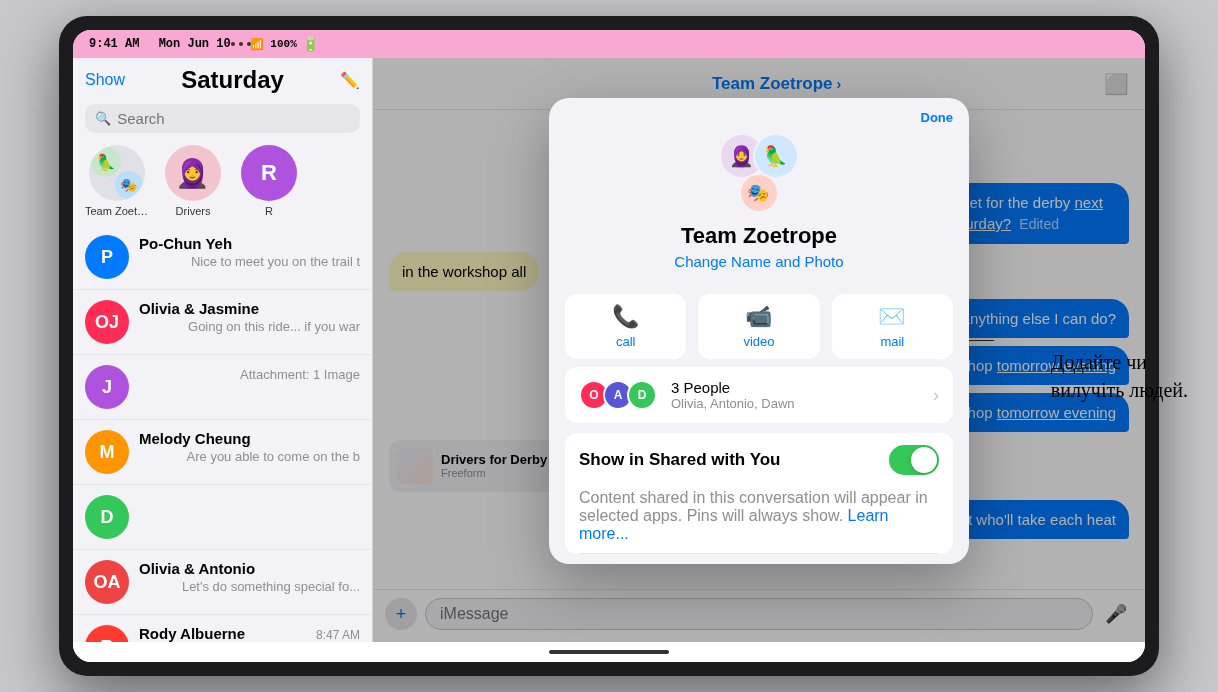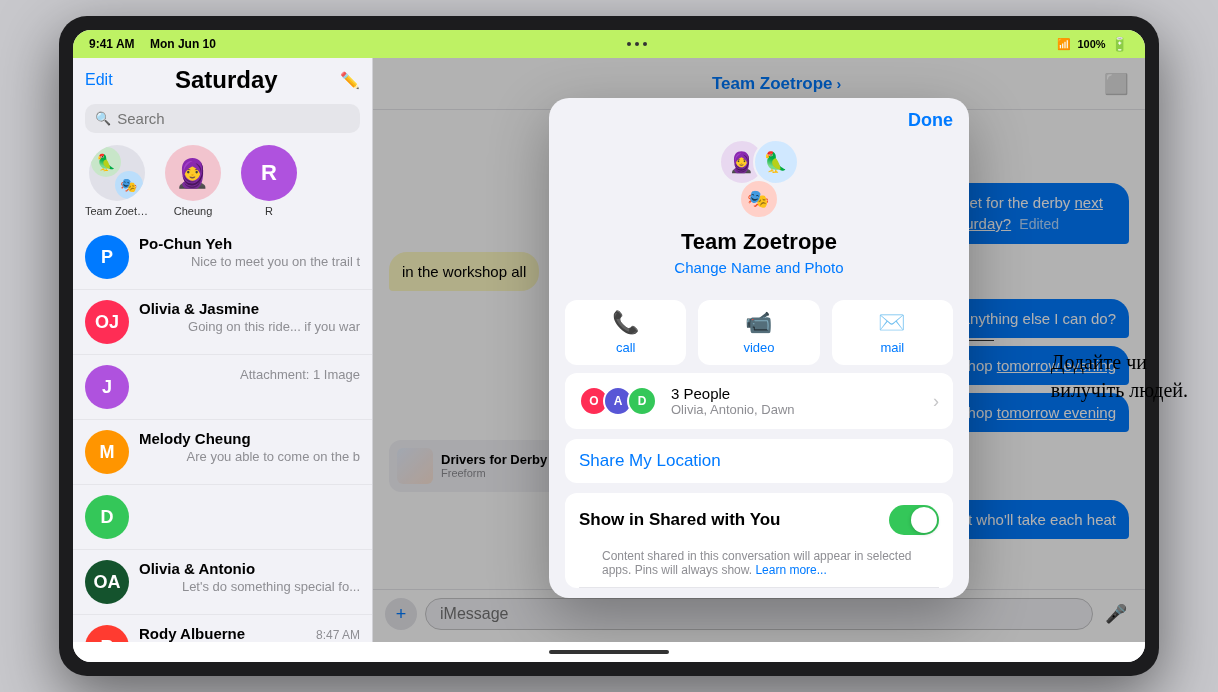--- a/index.html
+++ b/index.html
@@ -34,28 +34,28 @@
       border-radius: 18px;
       overflow: hidden;
       background: #f2f2f7;
       display: flex;
       flex-direction: column;
     }
 
     
     .status-bar {
       height: 28px;
-      background: #bef264;
-      display: flex;
-      align-items: center;
-      justify-content: space-between;
+      background: #f9a8d4;
+      display: flex;
+      align-items: center;
       padding: 0 16px;
       font-size: 12px;
       font-weight: 600;
       flex-shrink: 0;
+      font-family: Liberation Mono, monospace;
     }
 
     .status-bar-left { display: flex; gap: 6px; align-items: center; }
     .status-bar-center { display: flex; gap: 4px; align-items: center; }
     .status-bar-center .dot { width: 4px; height: 4px; background: #333; border-radius: 50%; }
     .status-bar-right { display: flex; align-items: center; gap: 6px; font-size: 11px; }
 
     
     .main-area {
       flex: 1;
@@ -393,21 +393,21 @@
     }
 
     .modal-header {
       display: flex;
       justify-content: flex-end;
       padding: 12px 16px 0;
     }
 
     .done-btn {
       color: #007aff;
-      font-size: 18px;
+      font-size: 13px;
       font-weight: 600;
       background: none;
       border: none;
       cursor: pointer;
     }
 
     .modal-group-info {
       display: flex;
       flex-direction: column;
       align-items: center;
@@ -569,21 +569,21 @@
     .toggle-row {
       display: flex;
       align-items: center;
       padding: 12px 14px;
       gap: 0;
       font-weight: bold;
     }
 
     .toggle-label-wrap { flex: 1; }
     .toggle-title { font-size: 17px; color: #000; }
-    .toggle-desc { font-size: 12px; color: #8e8e93; margin-top: 2px; margin-left: 23px; }
+    .toggle-desc { font-size: 16px; color: #8e8e93; margin-top: 2px; }
 
     .toggle-switch {
       width: 50px;
       height: 30px;
       border-radius: 15px;
       background: #34c759;
       position: relative;
       cursor: pointer;
       flex-shrink: 0;
     }
@@ -651,21 +651,21 @@
       border-bottom: 4px solid transparent;
       border-right: 8px solid #333;
     }
 
     
     .bg-purple { background: #af52de; }
     .bg-blue { background: #007aff; }
     .bg-pink { background: #ff2d55; }
     .bg-orange { background: #ff9500; }
     .bg-green { background: #34c759; }
-    .bg-teal { background: #14532d; }
+    .bg-teal { background: #ef4444; }
     .bg-red { background: #ff3b30; }
 
     .learn-more { color: #007aff; }
   </style>
 </head>
 <body>
 
 <div class="ipad-frame">
   <div class="ipad-screen">
 
@@ -684,21 +684,21 @@
         <span>📶</span>
         <span>100%</span>
         <span style="font-size:14px">🔋</span>
       </div>
     </div>
 
     <div class="main-area">
 
       <div class="sidebar">
         <div class="sidebar-header">
-          <button class="edit-btn">Edit</button>
+          <button class="edit-btn">Show</button>
           <span class="sidebar-title">Saturday</span>
           <button class="compose-btn">
             <span>✏️</span>
           </button>
         </div>
 
         <div class="search-bar">
           <span class="search-icon">🔍</span>
           <input type="text" placeholder="Search" style="">
         </div>
@@ -708,21 +708,21 @@
             <div class="avatar-group">
               <div style="position:absolute;top:2px;left:2px;width:30px;height:30px;border-radius:50%;background:#c8e6c9;display:flex;align-items:center;justify-content:center;font-size:16px;">🦜</div>
               <div style="position:absolute;bottom:2px;right:2px;width:28px;height:28px;border-radius:50%;background:#bbdefb;display:flex;align-items:center;justify-content:center;font-size:14px;">🎭</div>
             </div>
             <span class="pinned-label">Team Zoetrope</span>
           </div>
           <div class="pinned-contact">
             <div class="avatar-circle" style="background:#f2c4ce;">
               <span style="font-size:28px;">🧕</span>
             </div>
-            <span class="pinned-label">Cheung</span>
+            <span class="pinned-label">Drivers</span>
           </div>
           <div class="pinned-contact">
             <div class="avatar-circle bg-purple">R</div>
             <span class="pinned-label">R</span>
           </div>
         </div>
 
         <div class="message-list">
           <div class="message-item">
             <div class="msg-avatar bg-blue">P</div>
@@ -893,25 +893,20 @@
                   <div class="people-av" style="background:#34c759;">D</div>
                 </div>
                 <div class="section-row-content">
                   <div class="section-row-title">3 People</div>
                   <div class="section-row-sub">Olivia, Antonio, Dawn</div>
                 </div>
                 <span class="section-row-chevron">›</span>
               </div>
             </div>
 
-            <div class="modal-section">
-              <div class="share-location-row">
-                <span class="share-location-label">Share My Location</span>
-              </div>
-            </div>
 
             <div class="toggle-section">
               <div class="toggle-row">
                 <div class="toggle-label-wrap">
                   <div class="toggle-title">Show in Shared with You</div>
                 </div>
                 <div class="toggle-switch">
                   <div class="toggle-knob"></div>
                 </div>
               </div>

